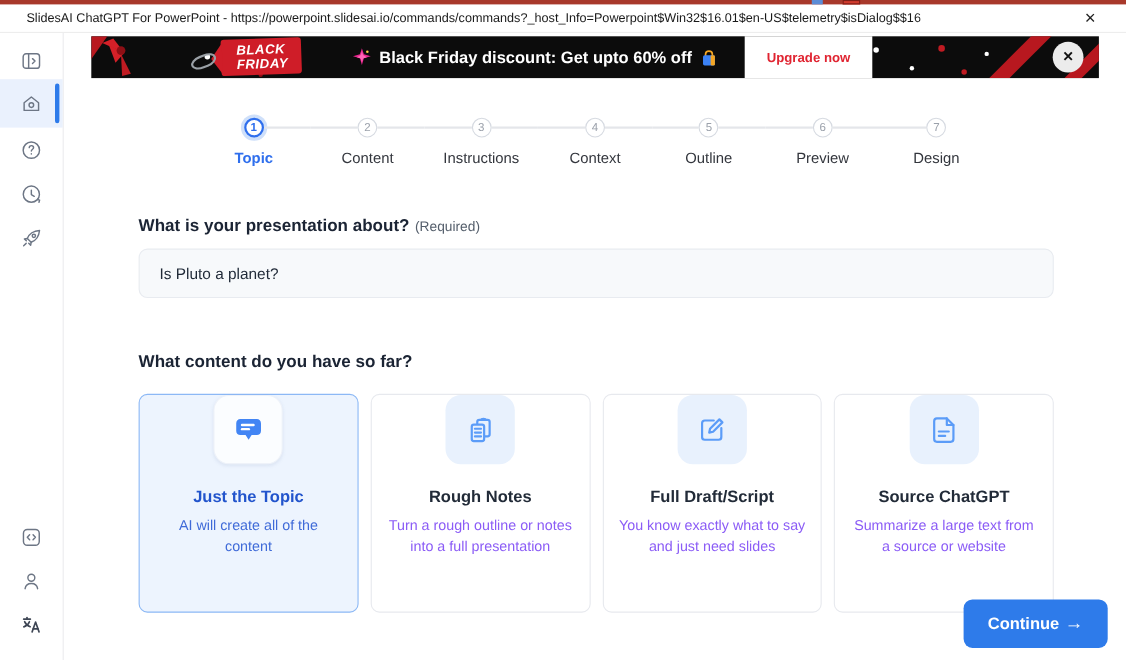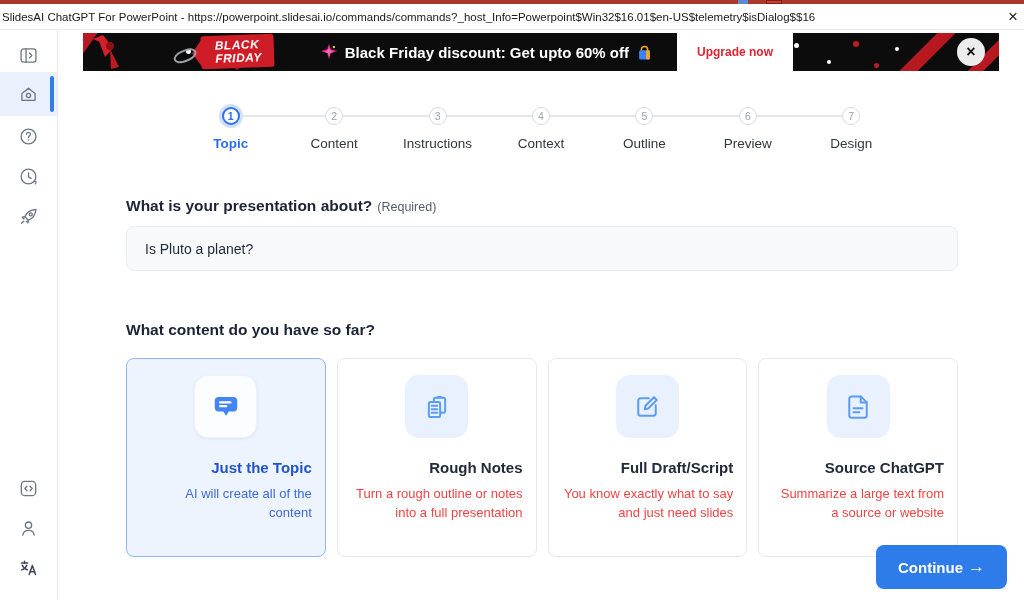--- a/index.html
+++ b/index.html
@@ -5,21 +5,21 @@
   * { box-sizing: border-box; margin: 0; padding: 0; }
   html,body { width:1024px; height:600px; overflow:hidden; }
   body { font-family:"Liberation Sans","DejaVu Sans",sans-serif; background:#fff; position:relative; }
 
   
   .top-strip { height:4px; background:#a8392b; position:relative; }
   .top-strip .frag-blue { position:absolute; left:738px; top:0; width:10px; height:4px; background:#5b8cd6; }
   .top-strip .frag-red  { position:absolute; left:766px; top:0; width:16px; height:4px; background:#d23b2e; border:1px solid #7e1f18; }
 
   
-  .title-bar { height:26px; background:#fff; display:flex; align-items:center; padding:0 2px; border-bottom:1px solid #ededed; }
+  .title-bar { height:26px; background:#fff; display:flex; align-items:center; padding:0 24px; border-bottom:1px solid #ededed; }
   .title-text { font-size:11.5px; color:#191919; white-space:nowrap; overflow:hidden; }
   .title-close { margin-left:auto; font-size:17px; line-height:1; color:#222; cursor:pointer; padding:0 4px; }
 
   .app { display:flex; height:570px; }
 
   
   .sidebar { width:58px; border-right:1px solid #e9e9ec; display:flex; flex-direction:column; align-items:center; padding:8px 0 12px; background:#fff; }
   .side-item { width:100%; height:40px; display:flex; align-items:center; justify-content:center; position:relative; cursor:pointer; }
   .side-item svg { width:21px; height:21px; stroke:#6d7685; stroke-width:1.5; fill:none; stroke-linecap:round; stroke-linejoin:round; }
   .side-item.small { height:34px; }
@@ -58,28 +58,28 @@
   .step.active .step-label { color:#2f6fed; font-weight:bold; }
 
   
   .content { padding:0 66px 0 68px; }
   .q-head { margin-top:46px; font-size:15.5px; font-weight:bold; color:#1b2434; }
   .req { font-weight:normal; font-size:12.5px; color:#545e6b; margin-left:5px; }
   .topic-input { margin-top:11px; height:45px; background:#f7f9fb; border:1px solid #e8ebf0; border-radius:8px; display:flex; align-items:center; padding:0 18px; font-size:14px; color:#1f2937; cursor:text; }
   .q2 { margin-top:50px; }
 
   .cards { display:flex; gap:11px; margin-top:19px; }
-  .card { flex:1; height:199px; border:1px solid #e7e9ee; border-radius:8px; background:#fff; text-align:right; padding:16px 13px 0; cursor:pointer; }
+  .card { flex:1; height:199px; border:1px solid #e7e9ee; border-radius:8px; background:#fff; text-align:center; padding:0 13px 0; cursor:pointer; }
   .card.selected { border:1.5px solid #8cb8f5; background:#edf4fe; }
   .icon-box { width:63px; height:63px; border-radius:14px; margin:0 auto; background:#e8f1fd; display:flex; align-items:center; justify-content:center; }
   .card.selected .icon-box { background:#fbfdff; border:1px solid #eef2f9; box-shadow:0 1px 3px rgba(120,140,180,.15); }
   .icon-box svg { width:30px; height:30px; }
   .card-title { margin-top:21px; font-size:15px; font-weight:bold; color:#222b38; }
   .card.selected .card-title { color:#2254cc; }
-  .card-desc { margin-top:9px; font-size:13px; line-height:1.45; color:#ef4444; }
+  .card-desc { margin-top:9px; font-size:13px; line-height:1.45; color:#8b5cf6; }
   .card.selected .card-desc { color:#3f6ad8; }
 
   .continue-btn { position:absolute; right:17px; bottom:11px; height:44px; background:#2e7bea; color:#fff; border:none; border-radius:8px; font-size:15px; font-weight:bold; padding:0 22px; display:flex; align-items:center; gap:5px; cursor:pointer; font-family:inherit; }
   .continue-btn .arrow { font-size:17px; font-weight:normal; }
 </style>
 </head>
 <body>
 
 <div class="top-strip">
   <span class="frag-blue"></span>

